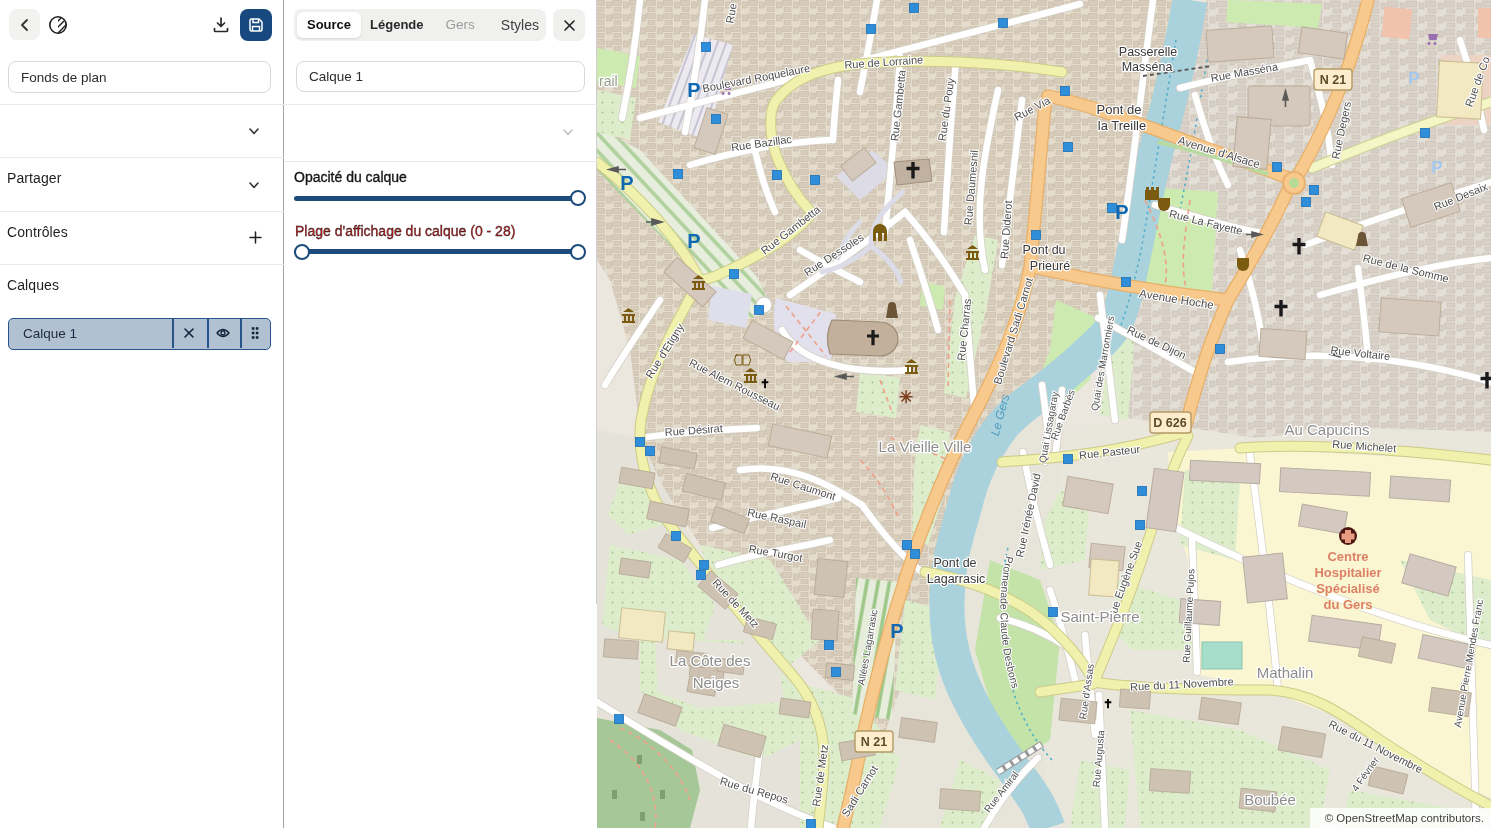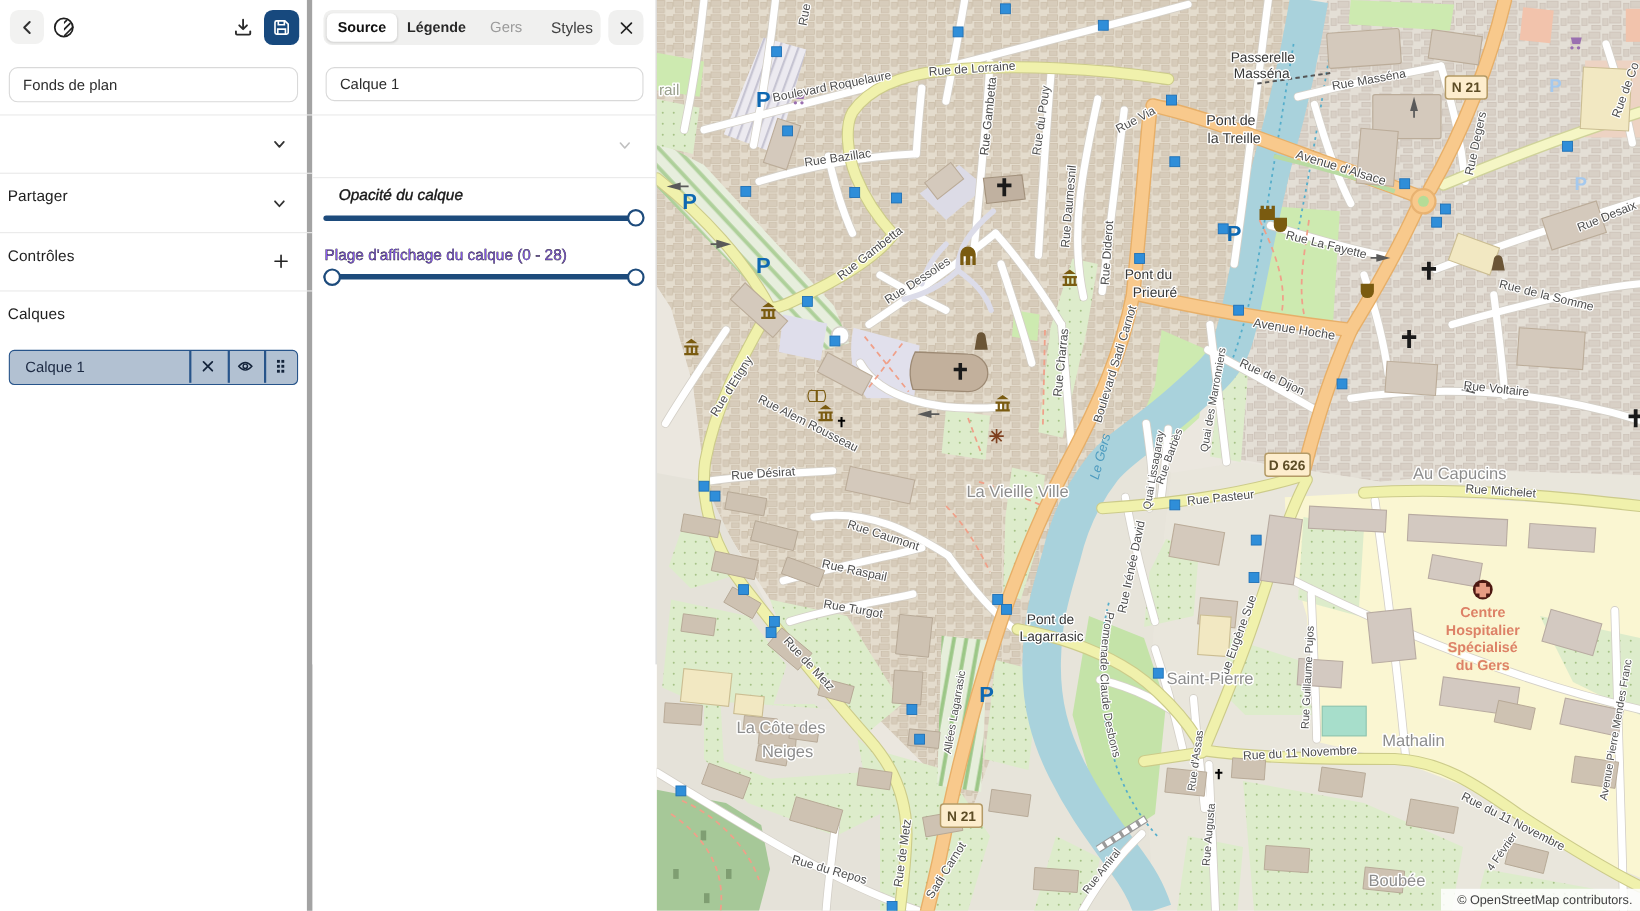--- a/index.html
+++ b/index.html
@@ -1,18 +1,18 @@
 <!DOCTYPE html>
 <html><head>
 <meta charset="utf-8">
 <style>
 * { box-sizing: border-box; margin:0; padding:0; }
 html,body { width:1491px; height:828px; overflow:hidden; font-family:"Liberation Sans",sans-serif; background:#fff; }
 .abs { position:absolute; }
-#p1 { left:0; top:0; width:284px; height:828px; background:#fff; border-right:5px solid #a3a3a3; }
+#p1 { left:0; top:0; width:284px; height:828px; background:#fff; border-right:1px solid #a3a3a3; }
 #p2 { left:284px; top:0; width:313px; height:604px; background:#fff; border-right:1px solid #cfcfcf; }
 #map { left:597px; top:0; width:894px; height:828px; }
 .hr { position:absolute; left:0; height:1px; background:#e9e9e9; }
 .inp { position:absolute; border:1px solid #d9d9d9; border-radius:8px; background:#fff; font-size:13.5px; color:#2c2c2c; display:flex; align-items:center; padding-left:12px; }
 .sect { position:absolute; left:7px; font-size:14px; font-weight:400; color:#1f1f1f; letter-spacing:0.1px;margin-top:48px; }
 .chev { position:absolute; width:12px; height:12px; }
 .icbtn { position:absolute; border-radius:8px; display:flex; align-items:center; justify-content:center; }
 </style>
 </head>
 <body>
@@ -106,24 +106,24 @@
     <svg width="13" height="13" viewBox="0 0 13 13">
         <path d="M2 2 L11 11 M11 2 L2 11" stroke="#222" stroke-width="1.6" stroke-linecap="round"></path>
       </svg>
   </div>
   <div class="inp" style="left:12px;top:61px;width:289px;height:31px;">Calque 1</div>
   <div class="hr" style="top:104px;width:313px;"></div>
   <svg class="abs" style="left:278px;top:126px;width:12px;height:12px" viewBox="0 0 12 12">
       <path d="M2 4 L6 8.5 L10 4" fill="none" stroke="#c0c0c0" stroke-width="1.5" stroke-linecap="round" stroke-linejoin="round"></path>
     </svg>
   <div class="hr" style="top:161px;width:313px;"></div>
-  <div class="abs" style="left:24px;top:169px;font-size:14px;color:#161616;font-style:italic;-webkit-text-stroke:0.35px #161616;">Opacité du calque</div>
+  <div class="abs" style="left:10px;top:169px;font-size:14px;color:#161616;-webkit-text-stroke:0.35px #161616;">Opacité du calque</div>
   <div class="abs" style="left:10px;top:195.5px;width:287px;height:5px;background:#1d4b7c;border-radius:3px;"></div>
   <div class="abs" style="left:286px;top:189.5px;width:16px;height:16px;background:#fff;border:2.5px solid #1d4b7c;border-radius:50%;"></div>
-  <div class="abs" style="left:11px;top:223px;font-size:14px;color:#8b5cf6;-webkit-text-stroke:0.35px #161616;">Plage d'affichage du calque (0 - 28)</div>
+  <div class="abs" style="left:11px;top:223px;font-size:14px;color:#b91c1c;-webkit-text-stroke:0.35px #161616;">Plage d'affichage du calque (0 - 28)</div>
   <div class="abs" style="left:10px;top:249px;width:287px;height:5px;background:#1d4b7c;border-radius:3px;"></div>
   <div class="abs" style="left:10px;top:243.5px;width:16px;height:16px;background:#fff;border:2.5px solid #1d4b7c;border-radius:50%;"></div>
   <div class="abs" style="left:286px;top:243.5px;width:16px;height:16px;background:#fff;border:2.5px solid #1d4b7c;border-radius:50%;"></div>
 </div>
 
 <div id="map" class="abs">
 <svg width="894" height="828" viewBox="597 0 894 828" font-family="Liberation Sans, sans-serif">
 <defs>
 <pattern id="bld" width="17" height="13" patternUnits="userSpaceOnUse">
   <rect width="17" height="13" fill="#e4dccd"></rect>

